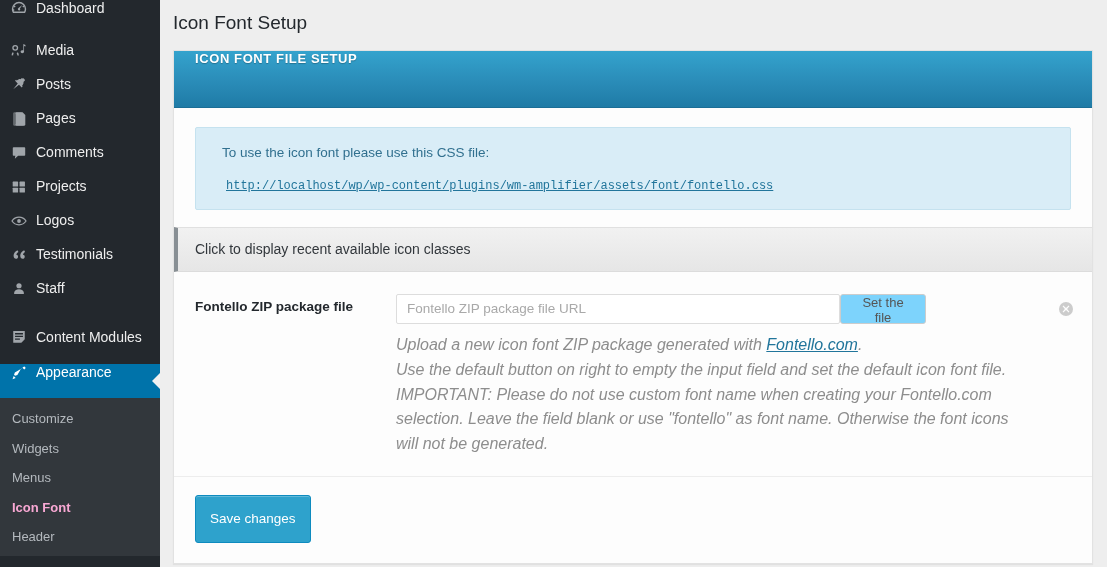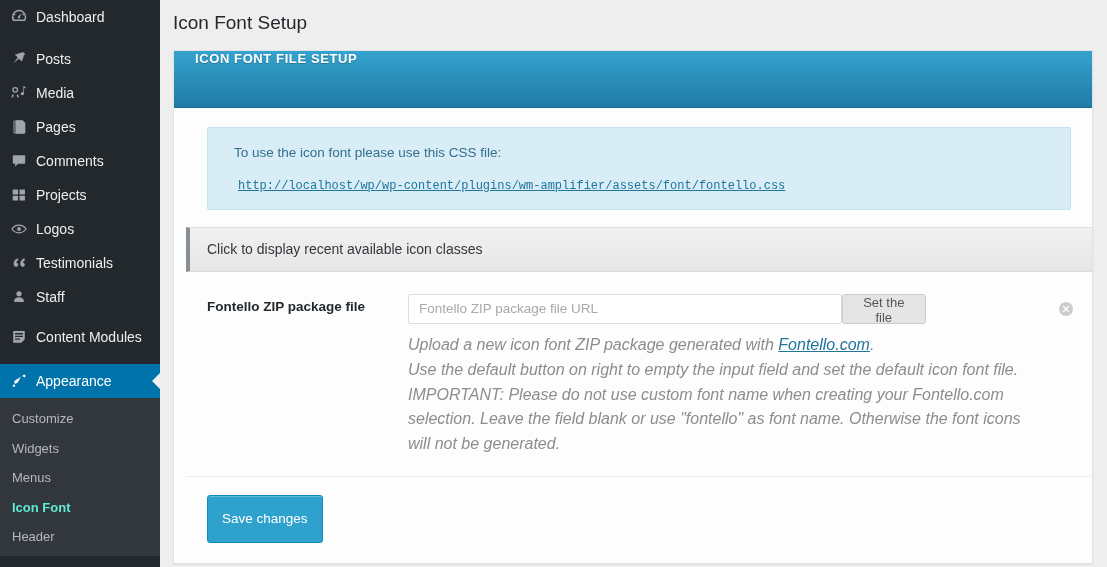--- a/index.html
+++ b/index.html
@@ -21,21 +21,21 @@
     width: 160px;
     flex: 0 0 160px;
     background: #23282d;
     height: 567px;
     overflow: hidden;
     position: relative;
   }
 
   .menu-item {
     display: flex;
-    align-items: center;
+    align-items: flex-start;
     height: 34px;
     padding: 0 0 0 10px;
     color: #eeeeee;
     font-size: 14px;
     position: relative;
   }
   .menu-item.tall { height: 46px; align-items: center; }
 
   .menu-item .mi-icon {
     width: 26px;
@@ -66,21 +66,21 @@
   }
 
   .submenu { background: #32373c; padding: 6px 0 4px 0; }
   .submenu-item {
     display: block;
     padding: 5px 0 5px 12px;
     font-size: 13px;
     color: #b4b9be;
     line-height: 1.5;
   }
-  .submenu-item.current { color: #5eead4; font-weight: bold; }
+  .submenu-item.current { color: #f9a8d4; font-weight: bold; }
 
   .spacer-8 { height: 8px; }
   .spacer-4 { height: 4px; }
 
   
   .content {
     flex: 1 1 auto;
     background: #eeeeee;
     height: 567px;
     position: relative;
@@ -112,21 +112,21 @@
   }
   .panel-head-title {
     color: #ffffff;
     font-size: 13px;
     font-weight: bold;
     letter-spacing: 0.6px;
     text-transform: uppercase;
     text-shadow: 0 1px 1px rgba(0,0,0,0.25);
   }
 
-  .panel-body { background: #fdfdfd; padding-left: 12px; }
+  .panel-body { background: #fdfdfd; }
 
   .notice {
     margin: 19px 21px 17px 21px;
     background: #d9edf7;
     border: 1px solid #c5e2ef;
     padding: 15px 18px 16px 26px;
     border-radius: 2px;
   }
   .notice-text {
     color: #31708f;
@@ -180,21 +180,21 @@
     font-family: "Liberation Sans", sans-serif;
     font-size: 13.5px;
     color: #32373c;
     border-radius: 2px;
   }
   .text-input::placeholder { color: #a9a9a9; }
 
   .btn-secondary {
     height: 30px;
     padding: 0 13px;
-    background: #e5e5e5;
+    background: #7dd3fc;
     border: 1px solid #cccccc;
     border-radius: 3px;
     font-family: "Liberation Sans", sans-serif;
     font-size: 13px;
     color: #555555;
     cursor: pointer;
   }
 
   .reset-icon {
     margin-left: auto;
@@ -259,33 +259,33 @@
         </svg>
       </span>
       <span class="mi-label">Dashboard</span>
     </div>
 
     <div class="spacer-8"></div>
 
     <div class="menu-item">
       <span class="mi-icon">
         <svg width="18" height="18" viewBox="0 0 20 20" fill="currentColor">
+          <path d="M5.8 3.2a3.3 3.3 0 1 0 0 6.6 3.3 3.3 0 0 0 0-6.6zm0 1.5a1.8 1.8 0 1 1 0 3.6 1.8 1.8 0 0 1 0-3.6zM14.8 2.3v7.2c-.3-.2-.7-.3-1.1-.3-1 0-1.9.7-1.9 1.6s.8 1.6 1.9 1.6 1.9-.7 1.9-1.6V4.4l1.6.6V3.4l-2.4-1.1zM3 11.4c-1 1-1.3 2.4-1 3.7l1.6-.5a2.6 2.6 0 0 1 .6-2.3l-1.2-.9zm5.6.1-1.2.9c.5.6.8 1.5.6 2.3l1.6.5c.3-1.3 0-2.7-1-3.7z"></path>
+        </svg>
+      </span>
+      <span class="mi-label">Media</span>
+    </div>
+
+    <div class="menu-item">
+      <span class="mi-icon">
+        <svg width="18" height="18" viewBox="0 0 20 20" fill="currentColor">
           <path d="M13.2 2.1 11.8 3.5c-.5-.2-1.3-.3-2 .1L7.4 5l-.7-.7-1.1 1.1 3 3-5 6.4 6.4-5 3 3 1.1-1.1-.7-.7 1.4-2.4c.4-.7.3-1.5.1-2l1.4-1.4a1 1 0 0 0 0-1.4l-1-1a1 1 0 0 0-1.4 0z"></path>
         </svg>
       </span>
       <span class="mi-label">Posts</span>
-    </div>
-
-    <div class="menu-item">
-      <span class="mi-icon">
-        <svg width="18" height="18" viewBox="0 0 20 20" fill="currentColor">
-          <path d="M5.8 3.2a3.3 3.3 0 1 0 0 6.6 3.3 3.3 0 0 0 0-6.6zm0 1.5a1.8 1.8 0 1 1 0 3.6 1.8 1.8 0 0 1 0-3.6zM14.8 2.3v7.2c-.3-.2-.7-.3-1.1-.3-1 0-1.9.7-1.9 1.6s.8 1.6 1.9 1.6 1.9-.7 1.9-1.6V4.4l1.6.6V3.4l-2.4-1.1zM3 11.4c-1 1-1.3 2.4-1 3.7l1.6-.5a2.6 2.6 0 0 1 .6-2.3l-1.2-.9zm5.6.1-1.2.9c.5.6.8 1.5.6 2.3l1.6.5c.3-1.3 0-2.7-1-3.7z"></path>
-        </svg>
-      </span>
-      <span class="mi-label">Media</span>
     </div>
 
     <div class="menu-item">
       <span class="mi-icon">
         <svg width="18" height="18" viewBox="0 0 20 20" fill="currentColor">
           <path d="M5 2.5h7.5l3 3V16a1.5 1.5 0 0 1-1.5 1.5H5A1.5 1.5 0 0 1 3.5 16V4A1.5 1.5 0 0 1 5 2.5zm.5 1.6V15.9h7.9V6.4h-2.6V4.1H5.5z" opacity="0.55"></path>
           <path d="M7.5 2.5H14l3 3V16a1.5 1.5 0 0 1-1.5 1.5H7.5A1.5 1.5 0 0 1 6 16V4a1.5 1.5 0 0 1 1.5-1.5z"></path>
         </svg>
       </span>
       <span class="mi-label">Pages</span>

